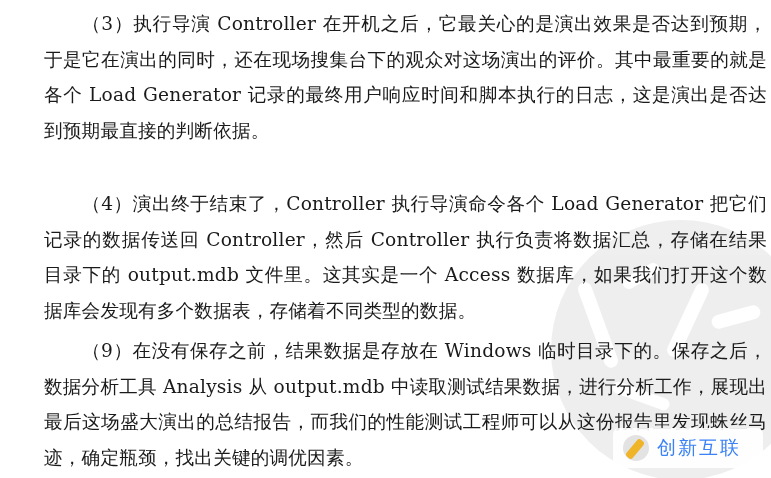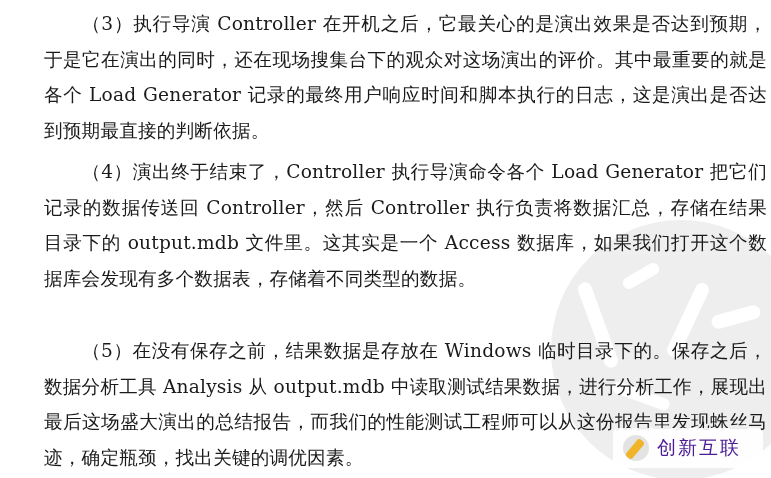--- a/index.html
+++ b/index.html
@@ -26,21 +26,21 @@
       width: 723px;
       margin: 6px;
       font-size: 18.6px;
       line-height: 35.6px;
       text-indent: 38px;
       text-align: justify;
       letter-spacing: 0.2px;
       z-index: 2;
     }
     #p3 { top: 0px; }
-    #p4 { top: 148px; }
+    #p4 { top: 180px; }
     #p5 { top: 327px; }
 
     .watermark {
       position: absolute;
       right: -40px;
       top: 220px;
       width: 260px;
       height: 260px;
       border-radius: 50%;
       background: #e9e9e9;
@@ -77,38 +77,38 @@
       position: absolute;
       left: 8px; top: 3px;
       width: 8px; height: 22px;
       background: #f0b429;
       transform: rotate(40deg);
       border-radius: 3px;
     }
     .logo-text {
       font-family: "DejaVu Sans", "Liberation Sans", sans-serif;
       font-size: 19px;
-      color: #4c1d95;
+      color: #3b82f6;
       letter-spacing: 2px;
     }
   </style>
 </head>
 <body>
 
 <div class="page">
 
   <div class="watermark">
     <div class="stroke" style="left:40px;top:60px;width:14px;height:90px;transform:rotate(-20deg);"></div>
     <div class="stroke" style="left:70px;top:50px;width:40px;height:12px;transform:rotate(-30deg);"></div>
     <div class="stroke" style="left:130px;top:60px;width:14px;height:80px;transform:rotate(25deg);"></div>
     <div class="stroke" style="left:160px;top:90px;width:50px;height:14px;transform:rotate(-15deg);"></div>
     <div class="stroke" style="left:60px;top:170px;width:60px;height:12px;transform:rotate(20deg);"></div>
   </div>
 
   <p class="para" id="p3">（3）执行导演 Controller 在开机之后，它最关心的是演出效果是否达到预期，于是它在演出的同时，还在现场搜集台下的观众对这场演出的评价。其中最重要的就是各个 Load Generator 记录的最终用户响应时间和脚本执行的日志，这是演出是否达到预期最直接的判断依据。</p>
   <p class="para" id="p4">（4）演出终于结束了，Controller 执行导演命令各个 Load Generator 把它们记录的数据传送回 Controller，然后 Controller 执行负责将数据汇总，存储在结果目录下的 output.mdb 文件里。这其实是一个 Access 数据库，如果我们打开这个数据库会发现有多个数据表，存储着不同类型的数据。</p>
-  <p class="para" id="p5">（5）在没有保存之前，结果数据是存放在 Windows 临时目录下的。保存之后，数据分析工具 Analysis 从 output.mdb 中读取测试结果数据，进行分析工作，展现出最后这场盛大演出的总结报告，而我们的性能测试工程师可以从这份报告里发现蛛丝马迹，确定瓶颈，找出关键的调优因素。</p>
+  <p class="para" id="p5">（9）在没有保存之前，结果数据是存放在 Windows 临时目录下的。保存之后，数据分析工具 Analysis 从 output.mdb 中读取测试结果数据，进行分析工作，展现出最后这场盛大演出的总结报告，而我们的性能测试工程师可以从这份报告里发现蛛丝马迹，确定瓶颈，找出关键的调优因素。</p>
 
   <div class="logo">
     <span class="logo-icon"></span>
     <span class="logo-text">创新互联</span>
   </div>
 </div>
 
 </body></html>

